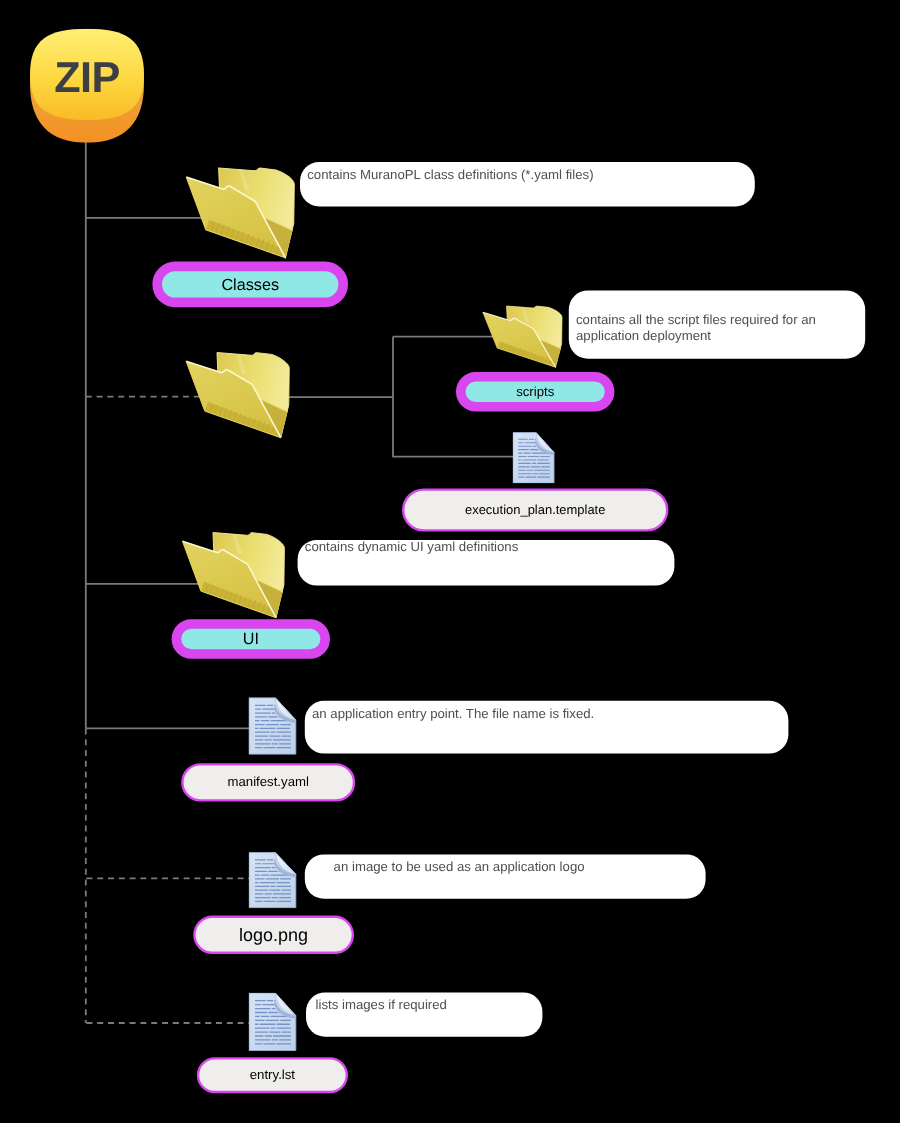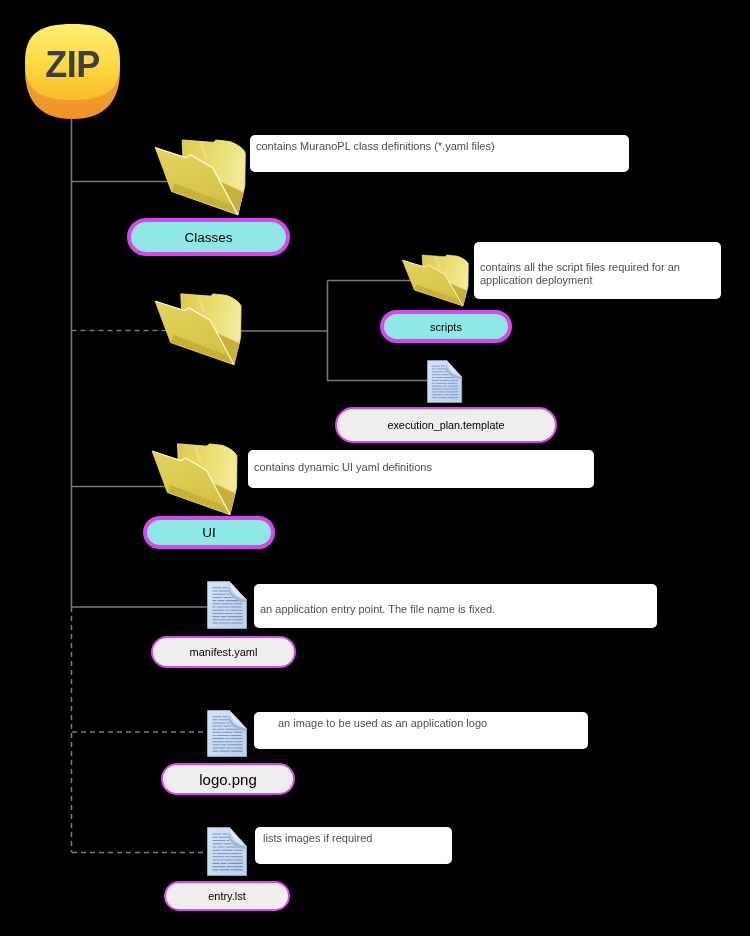--- a/index.html
+++ b/index.html
@@ -1,23 +1,23 @@
 <!DOCTYPE html>
 <html><head>
 <meta charset="utf-8">
 <style>
   html,body{margin:0;padding:0;background:#000;}
   #canvas{position:relative;width:750px;height:936px;background:#000;overflow:hidden;
           font-family:"Liberation Sans",sans-serif;text-decoration:underline;}
   .abs{position:absolute;}
   .pill{position:absolute;border-radius:999px;display:flex;align-items:center;justify-content:center;
         color:#000;box-sizing:border-box;}
-  .cy{background:#90e8e6;border:4px solid #d946ef;}
+  .cy{background:#90e8e6;border:8px solid #d946ef;}
   .wh{background:#efeeec;border:2px solid #d946ef;}
-  .note{position:absolute;background:#fff;border-radius:5px;
+  .note{position:absolute;background:#fff;border-radius:16px;
         box-sizing:border-box;color:#4f4f4f;font-size:11px;line-height:12.5px;}
 </style>
 </head>
 <body>
 <div id="canvas">
 
 <svg class="abs" style="left:0;top:0" width="750" height="936" viewBox="0 0 750 936">
   <g stroke="#7a7a7a" stroke-width="1.5" fill="none">
     <path d="M71.5,117 V607"></path>
     <path d="M71.5,607 V852.5" stroke-dasharray="5 4"></path>
@@ -165,18 +165,18 @@
 <div class="pill cy" style="left:127px;top:218px;width:163px;height:38px;font-size:13.5px">Classes</div>
 <div class="pill cy" style="left:380px;top:310px;width:132px;height:33px;font-size:11px">scripts</div>
 <div class="pill cy" style="left:143px;top:516px;width:132px;height:33px;font-size:13.5px">UI</div>
 <div class="pill wh" style="left:335px;top:407px;width:222px;height:36px;font-size:10.8px">execution_plan.template</div>
 <div class="pill wh" style="left:151px;top:636px;width:145px;height:32px;font-size:11px">manifest.yaml</div>
 <div class="pill wh" style="left:161px;top:763px;width:134px;height:32px;font-size:15px">logo.png</div>
 <div class="pill wh" style="left:164px;top:881px;width:126px;height:30px;font-size:11px">entry.lst</div>
 
 <div class="note" style="left:250px;top:135px;width:379px;height:37px;padding:5px 0 0 6px">contains MuranoPL class definitions (*.yaml files)</div>
 <div class="note" style="left:474px;top:242px;width:247px;height:57px;padding:19px 0 0 6px">contains all the script files required for an<br>application deployment</div>
-<div class="note" style="left:248px;top:450px;width:346px;height:38px;padding:11px 0 0 6px">contains dynamic UI yaml definitions</div>
-<div class="note" style="left:254px;top:584px;width:403px;height:44px;padding:19px 0 0 6px">an application entry point. The file name is fixed.</div>
+<div class="note" style="left:248px;top:450px;width:314px;height:38px;padding:0 0 0 6px">contains dynamic UI yaml definitions</div>
+<div class="note" style="left:254px;top:584px;width:403px;height:44px;padding:5px 0 0 6px">an application entry point. The file name is fixed.</div>
 <div class="note" style="left:254px;top:712px;width:334px;height:37px;padding:5px 0 0 24px">an image to be used as an application logo</div>
 <div class="note" style="left:255px;top:827px;width:197px;height:37px;padding:5px 0 17px 8px">lists images if required</div>
 
 </div>
 
 </body></html>

